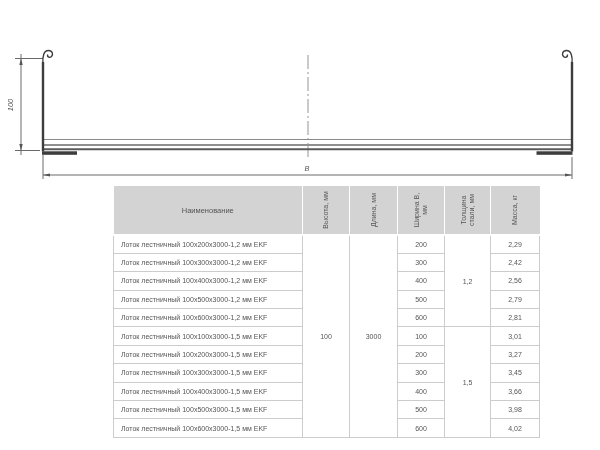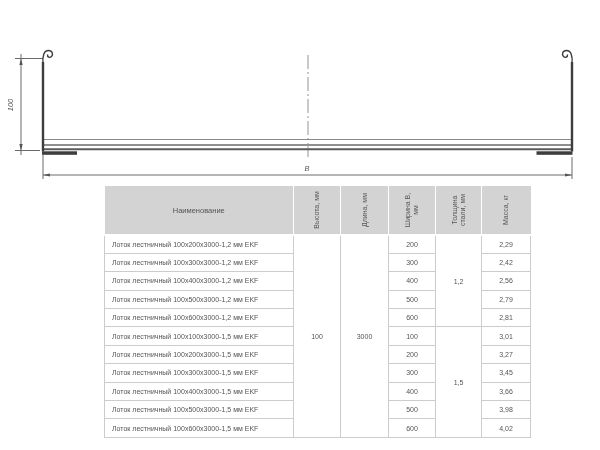--- a/index.html
+++ b/index.html
@@ -13,21 +13,21 @@
   .wall   { stroke:#3d3d3d; stroke-width:2.4; fill:none; }
   .hook   { stroke:#3d3d3d; stroke-width:1.4; fill:none; }
   .trayln1{ stroke:#8a8a8a; stroke-width:1; fill:none; }
   .trayln2{ stroke:#8f8f8f; stroke-width:1.8; fill:none; }
   .trayln3{ stroke:#5a5a5a; stroke-width:2; fill:none; }
   .foot   { fill:#3d3d3d; }
   .arrow  { fill:#555; }
   .dim-label { font-family:"Liberation Sans", sans-serif; font-style:italic; font-size:7.5px; fill:#555; }
 
   
-  .spec-table { position:absolute; left:104px; top:186px; width:426px;
+  .spec-table { position:absolute; left:113px; top:186px; width:426px;
                 border-collapse:collapse; table-layout:fixed;
                 font-size:7px; color:#555;border-radius:23px; }
   .spec-table th { background:#d3d3d3; height:49px; font-weight:normal;
                    color:#555; border-left:1.5px solid #fff; border-bottom:2px solid #fff;
                    position:relative; }
   .spec-table th:first-child { border-left:none; font-size:7.5px; }
   .spec-table td { border:1px solid #cccccc; height:18.4px;
                    text-align:center; vertical-align:middle; background:#fff; }
   .spec-table td.name { text-align:left; padding-left:7px; }
   .vhead { position:absolute; left:50%; top:50%;

